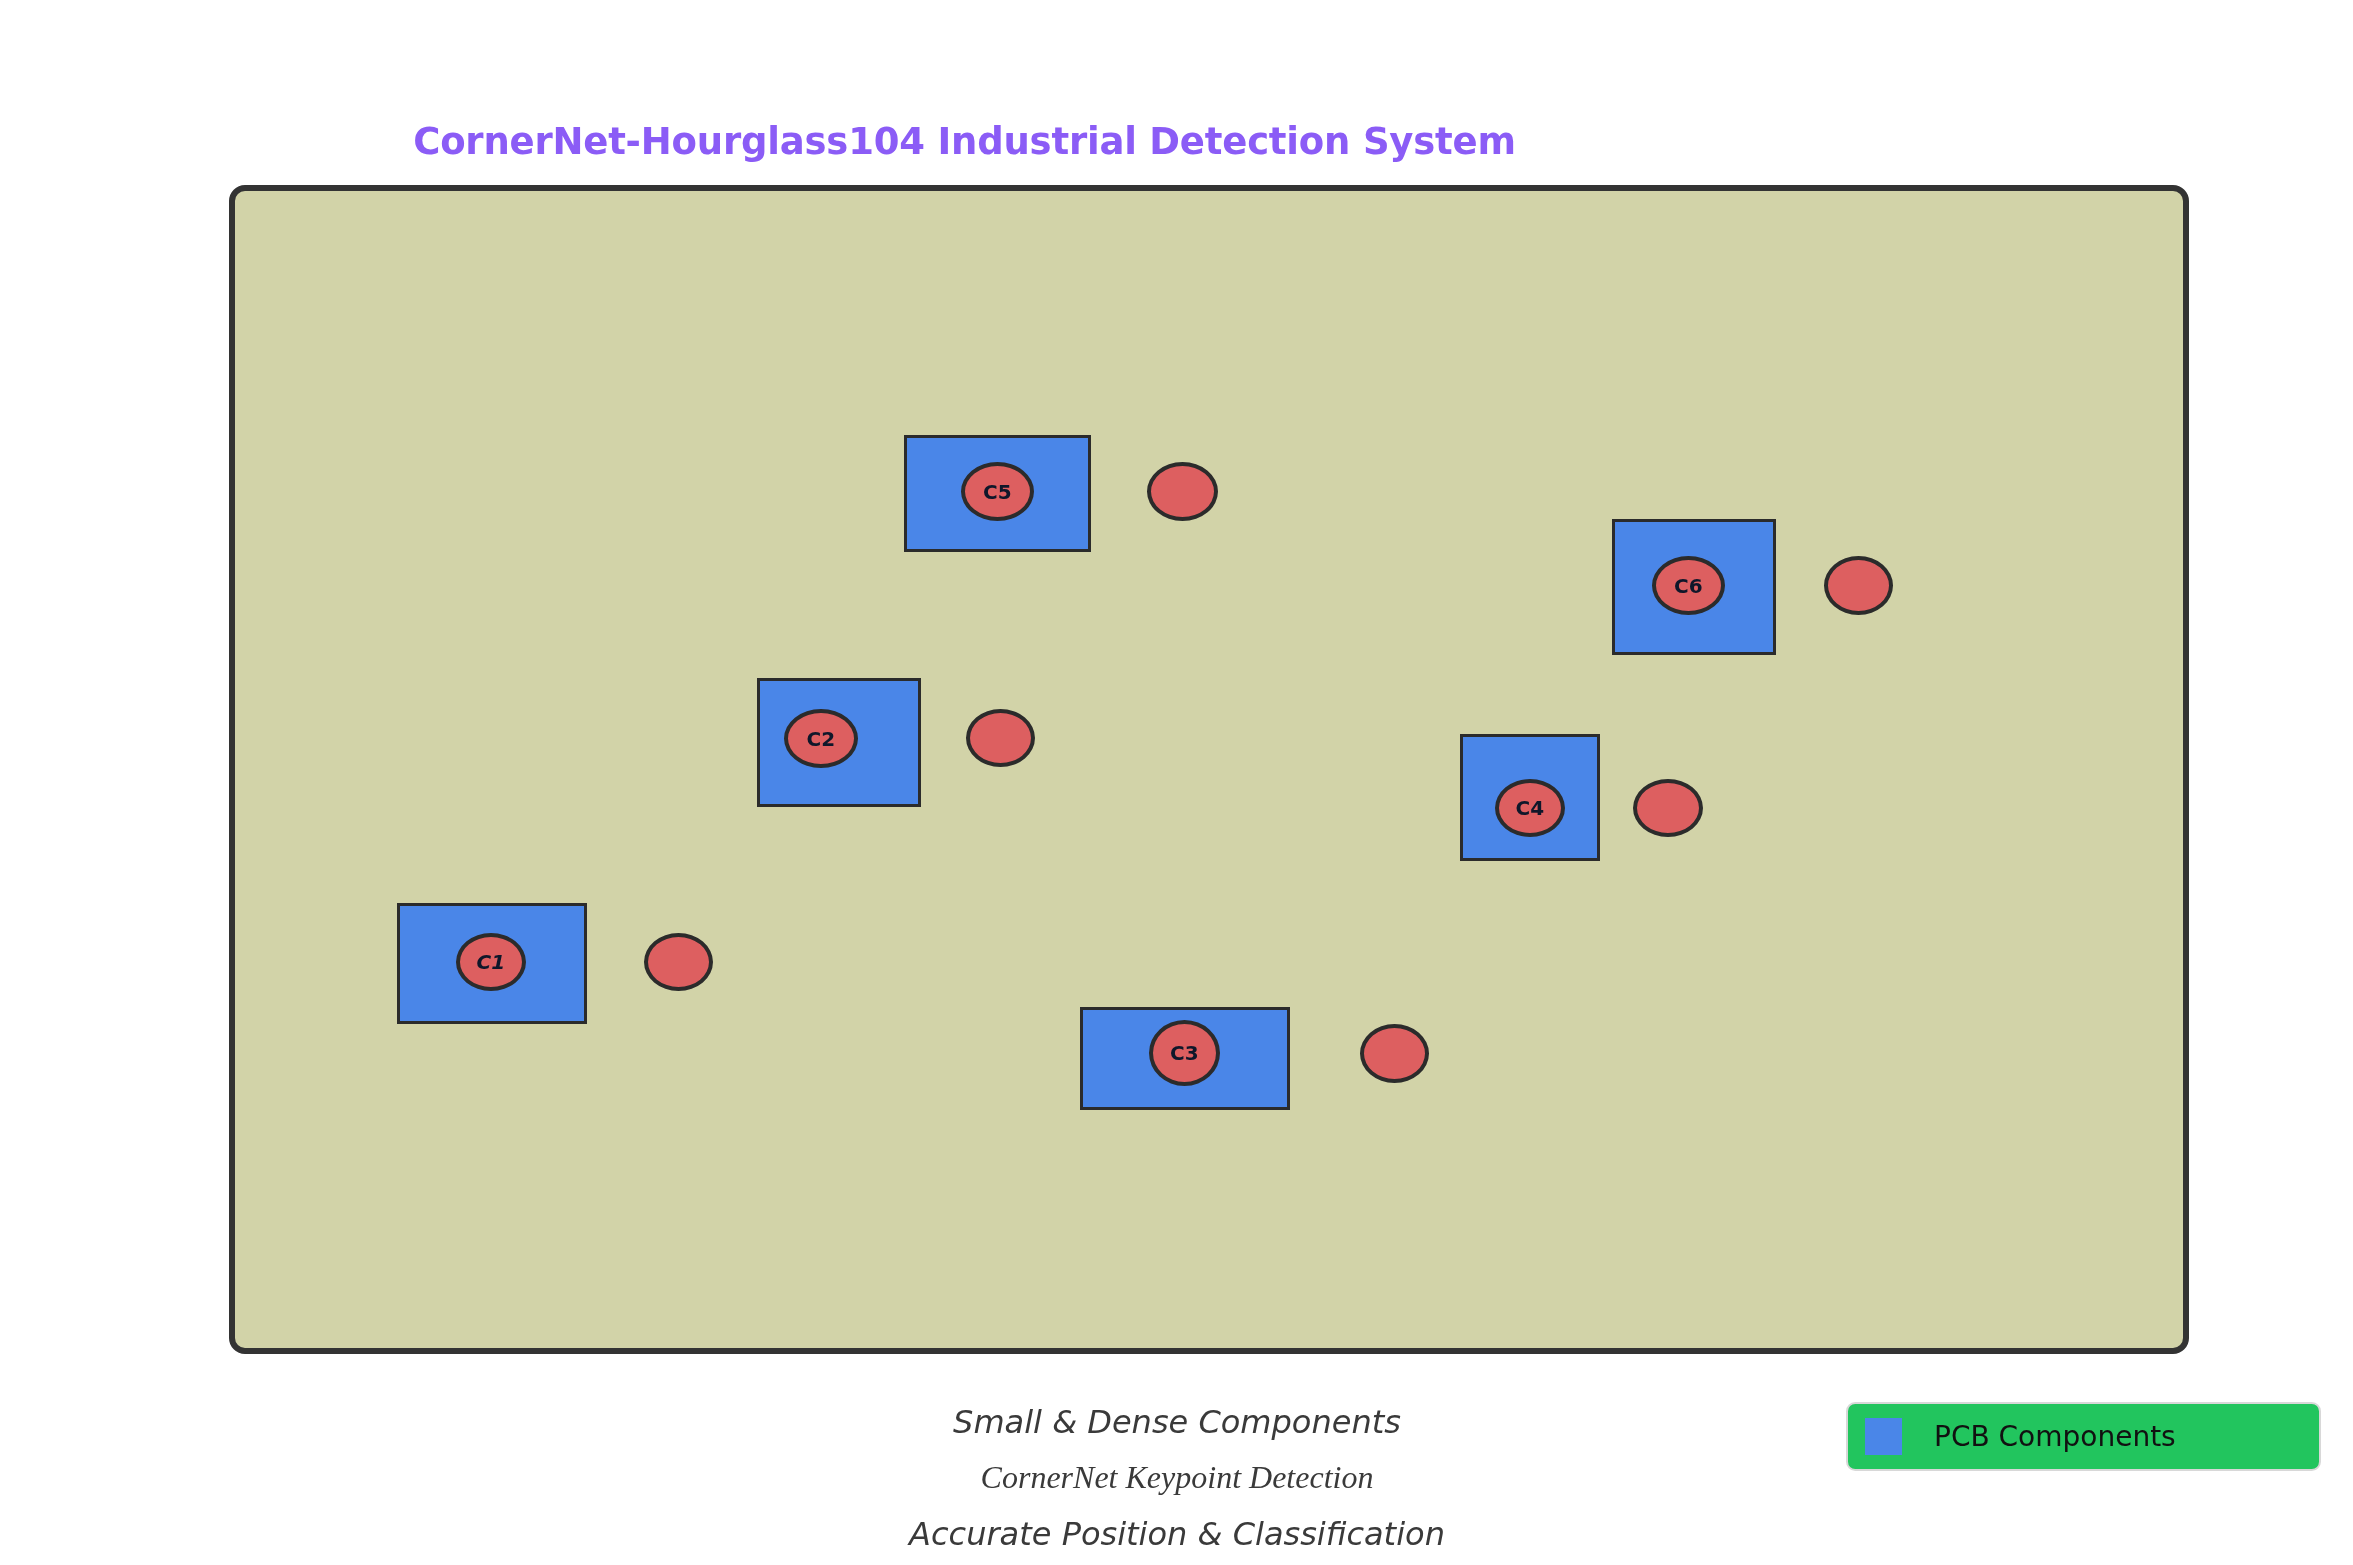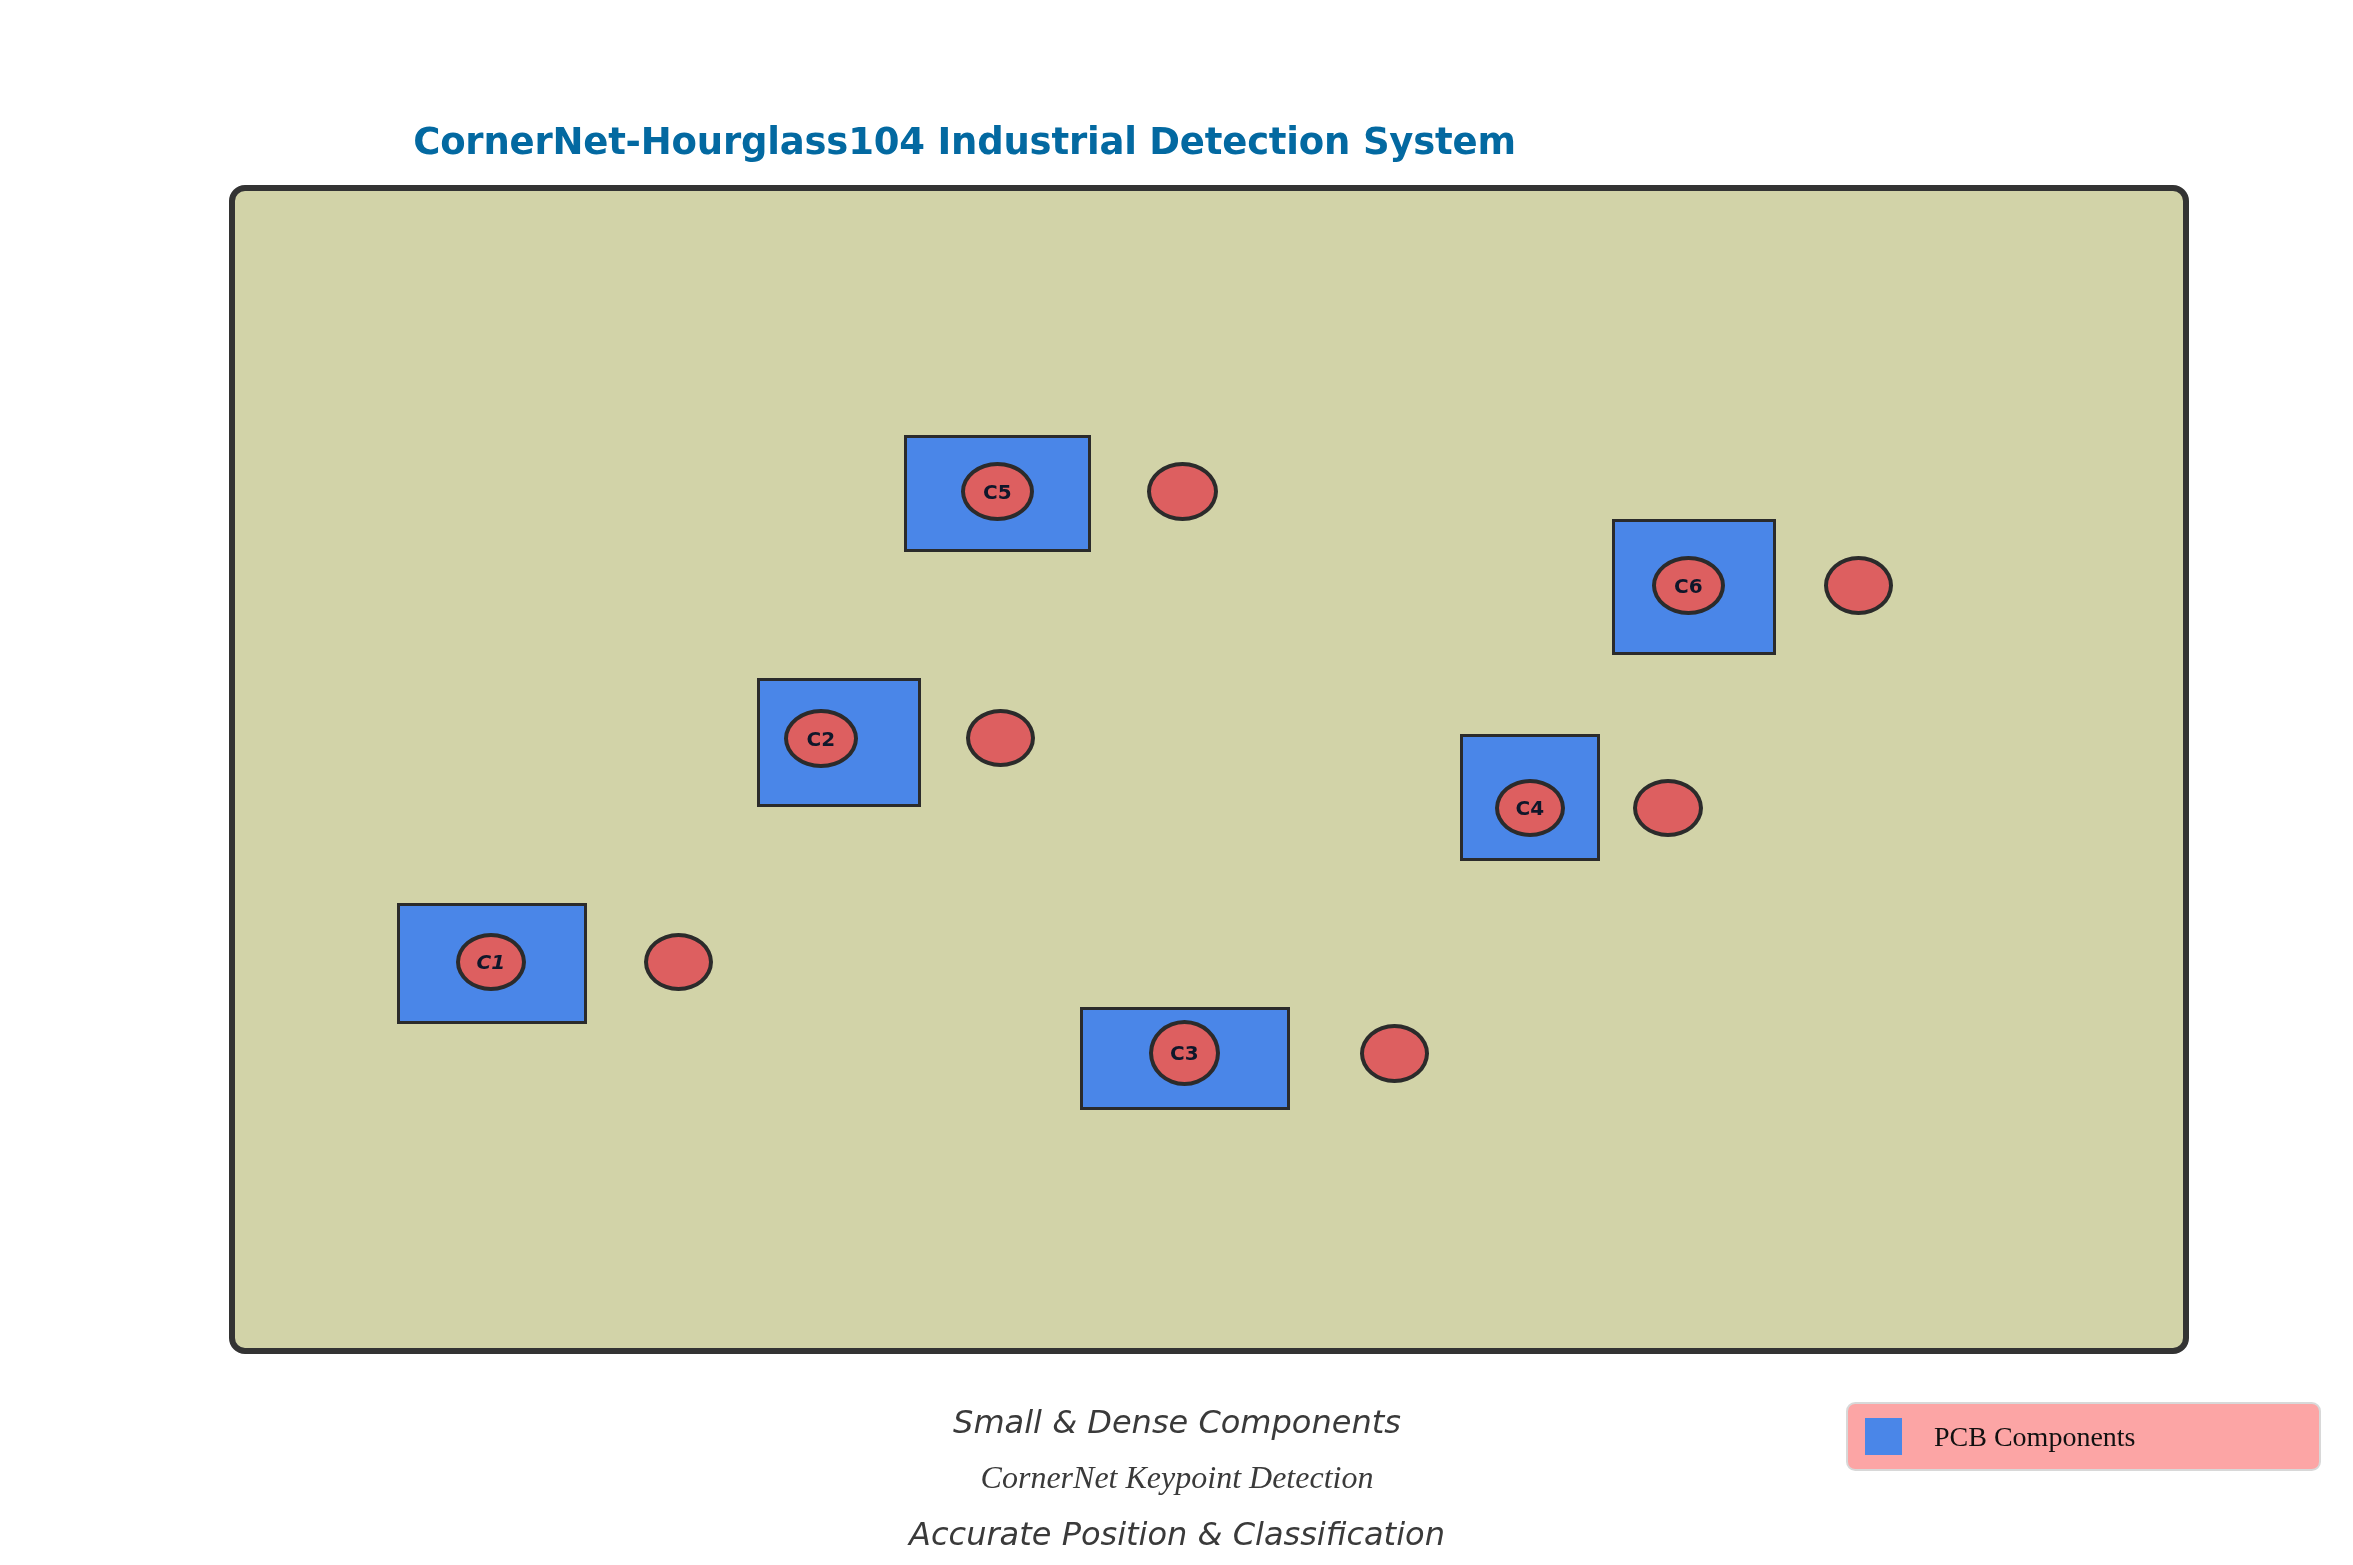--- a/index.html
+++ b/index.html
@@ -19,21 +19,21 @@
 
   
   #chart-title {
     position: absolute;
     left: 0;
     top: 120px;
     width: 1929px;
     text-align: center;
     font-size: 37px;
     font-weight: bold;
-    color: #0369a1;
+    color: #8b5cf6;
     letter-spacing: -0.2px;
     white-space: nowrap;
   }
 
   
   #detection-board {
     position: absolute;
     left: 229px;
     top: 185px;
     width: 1948px;
@@ -85,25 +85,24 @@
   #annotation-1 { top: 1459px; font-family: Liberation Serif, serif; }
   #annotation-2 { top: 1515px; }
 
   
   #legend-box {
     position: absolute;
     left: 1846px;
     top: 1402px;
     width: 475px;
     padding: 12px 14.5px 12px 17px;
-    background: #fca5a5;
+    background: #22c55e;
     border: 2.6px solid #d8d8d8;
     border-radius: 9.2px;
     box-sizing: border-box;
-    font-family: Liberation Serif, serif;
   }
   .legend-row {
     display: flex;
     align-items: center;
     height: 41px;
   }
   .legend-swatch-square {
     width: 37px;
     height: 37px;
     background: #4a86e8;

